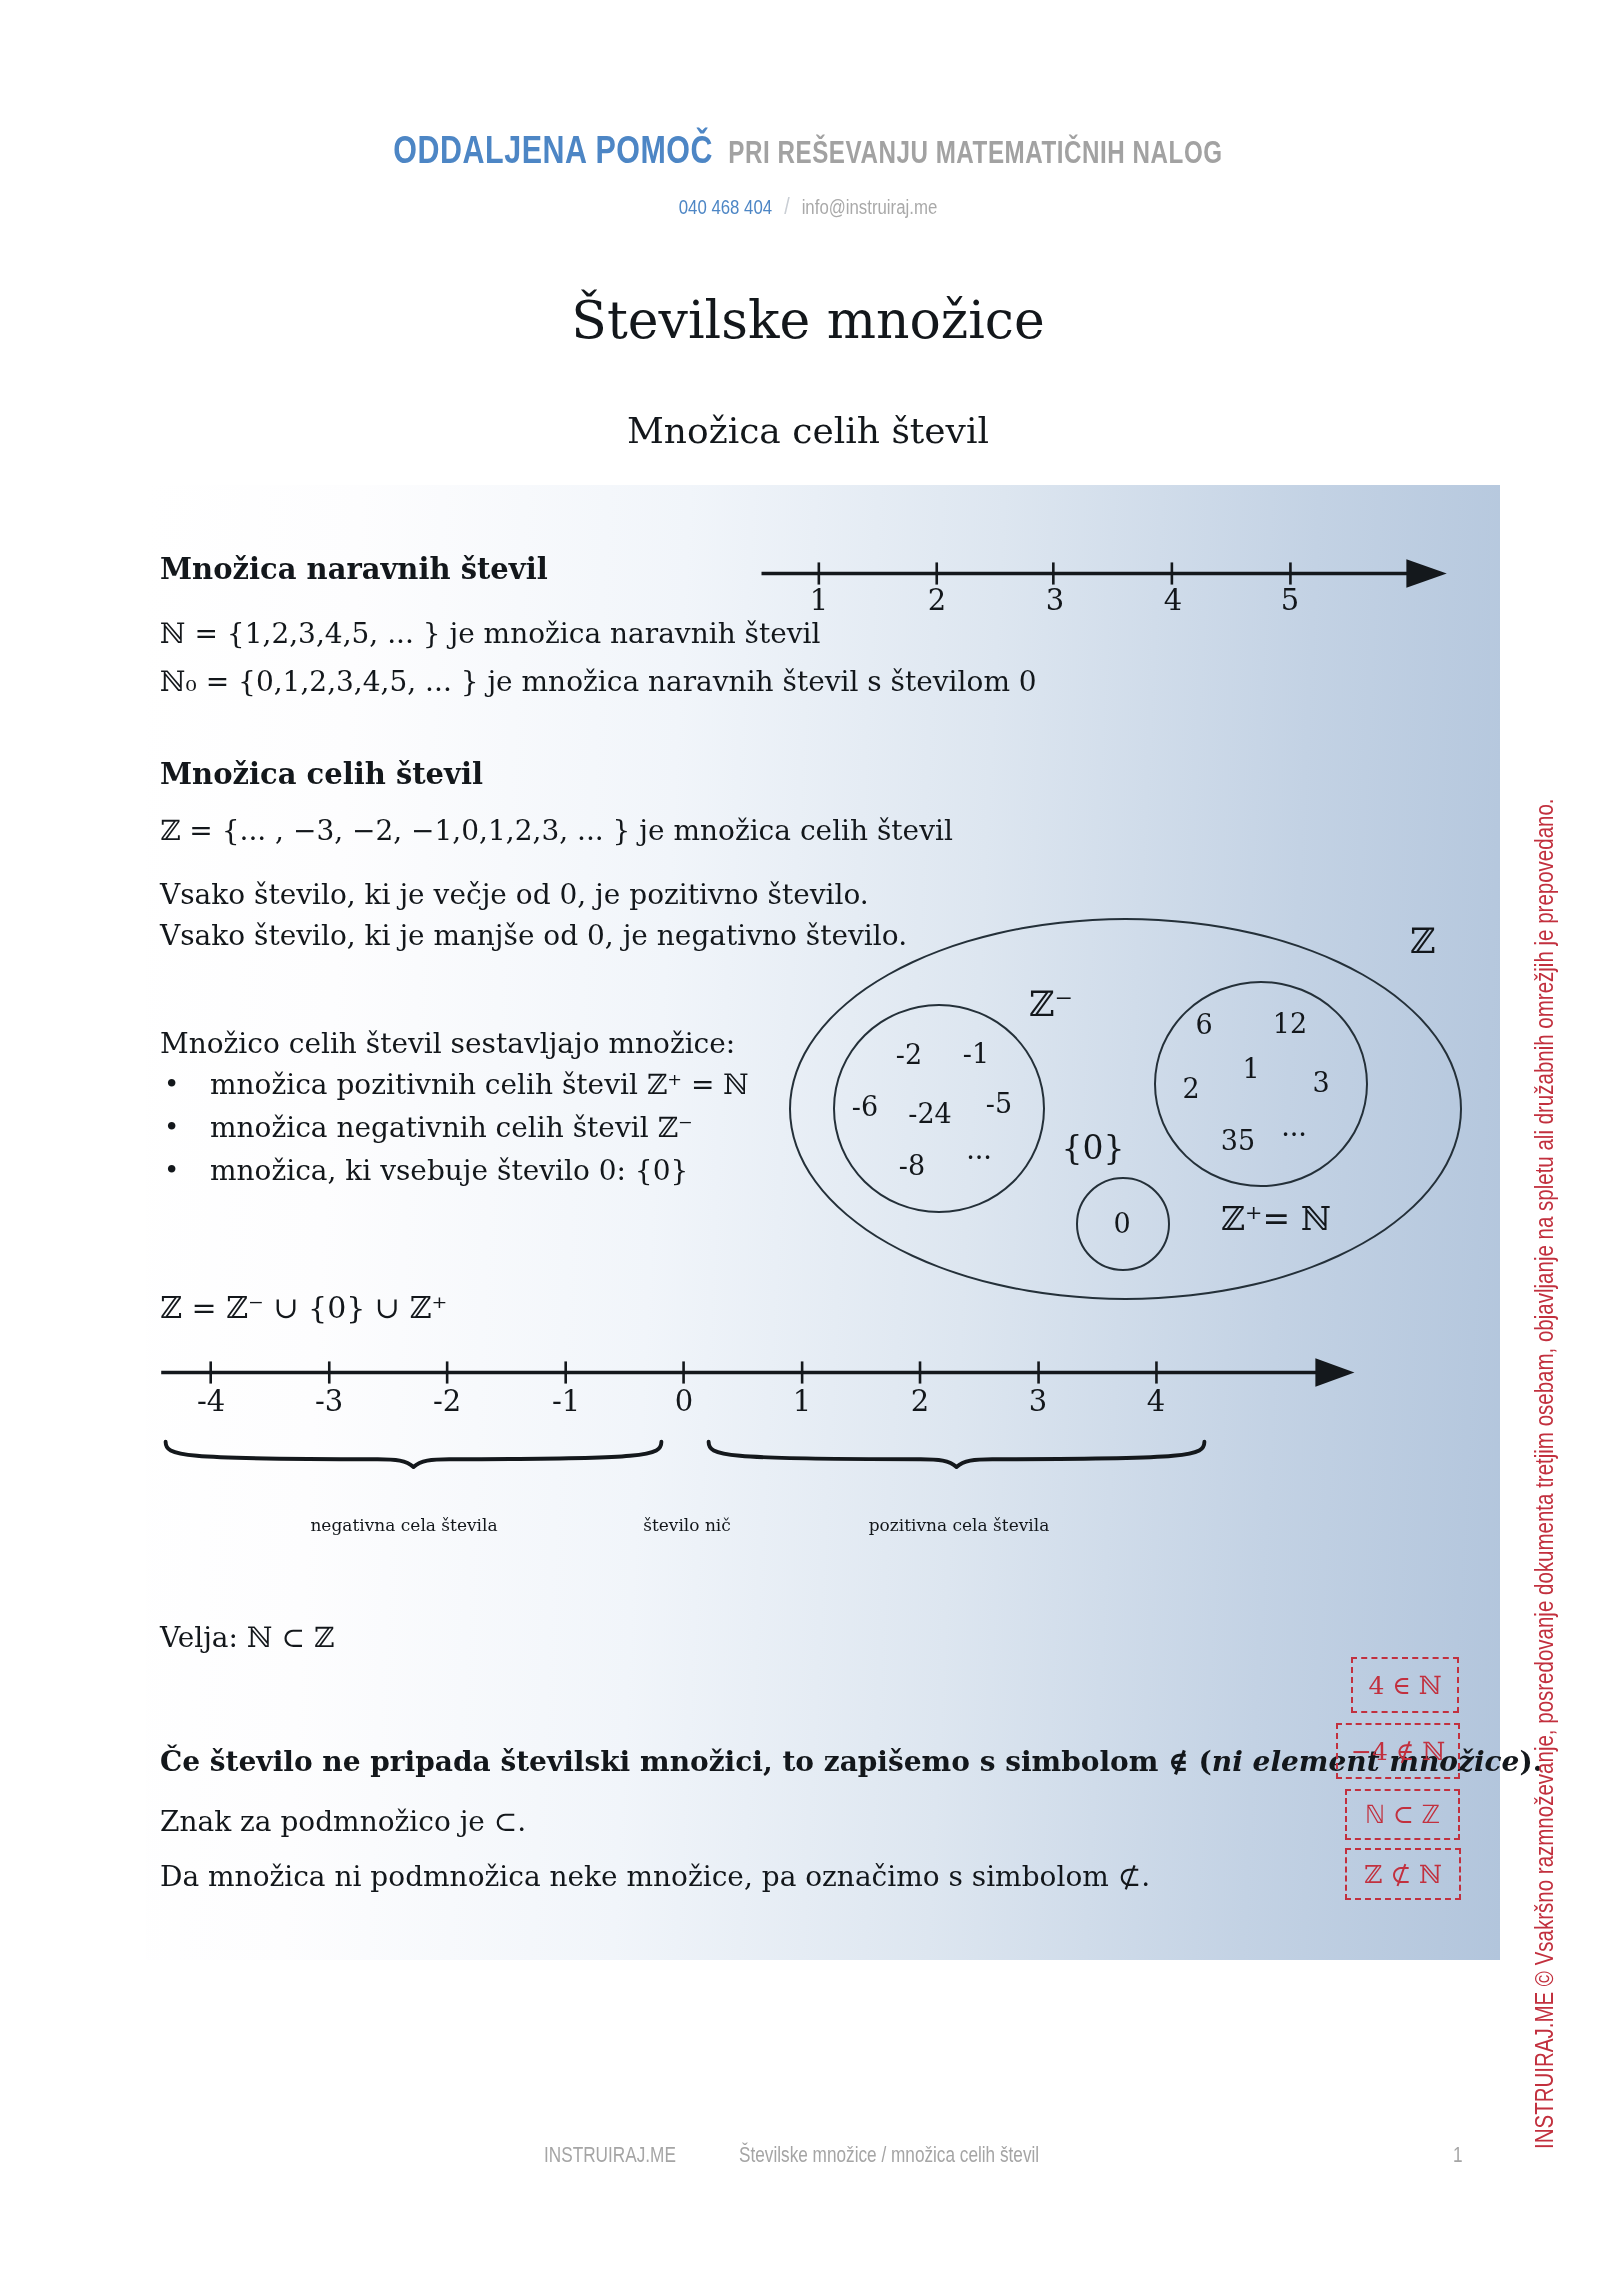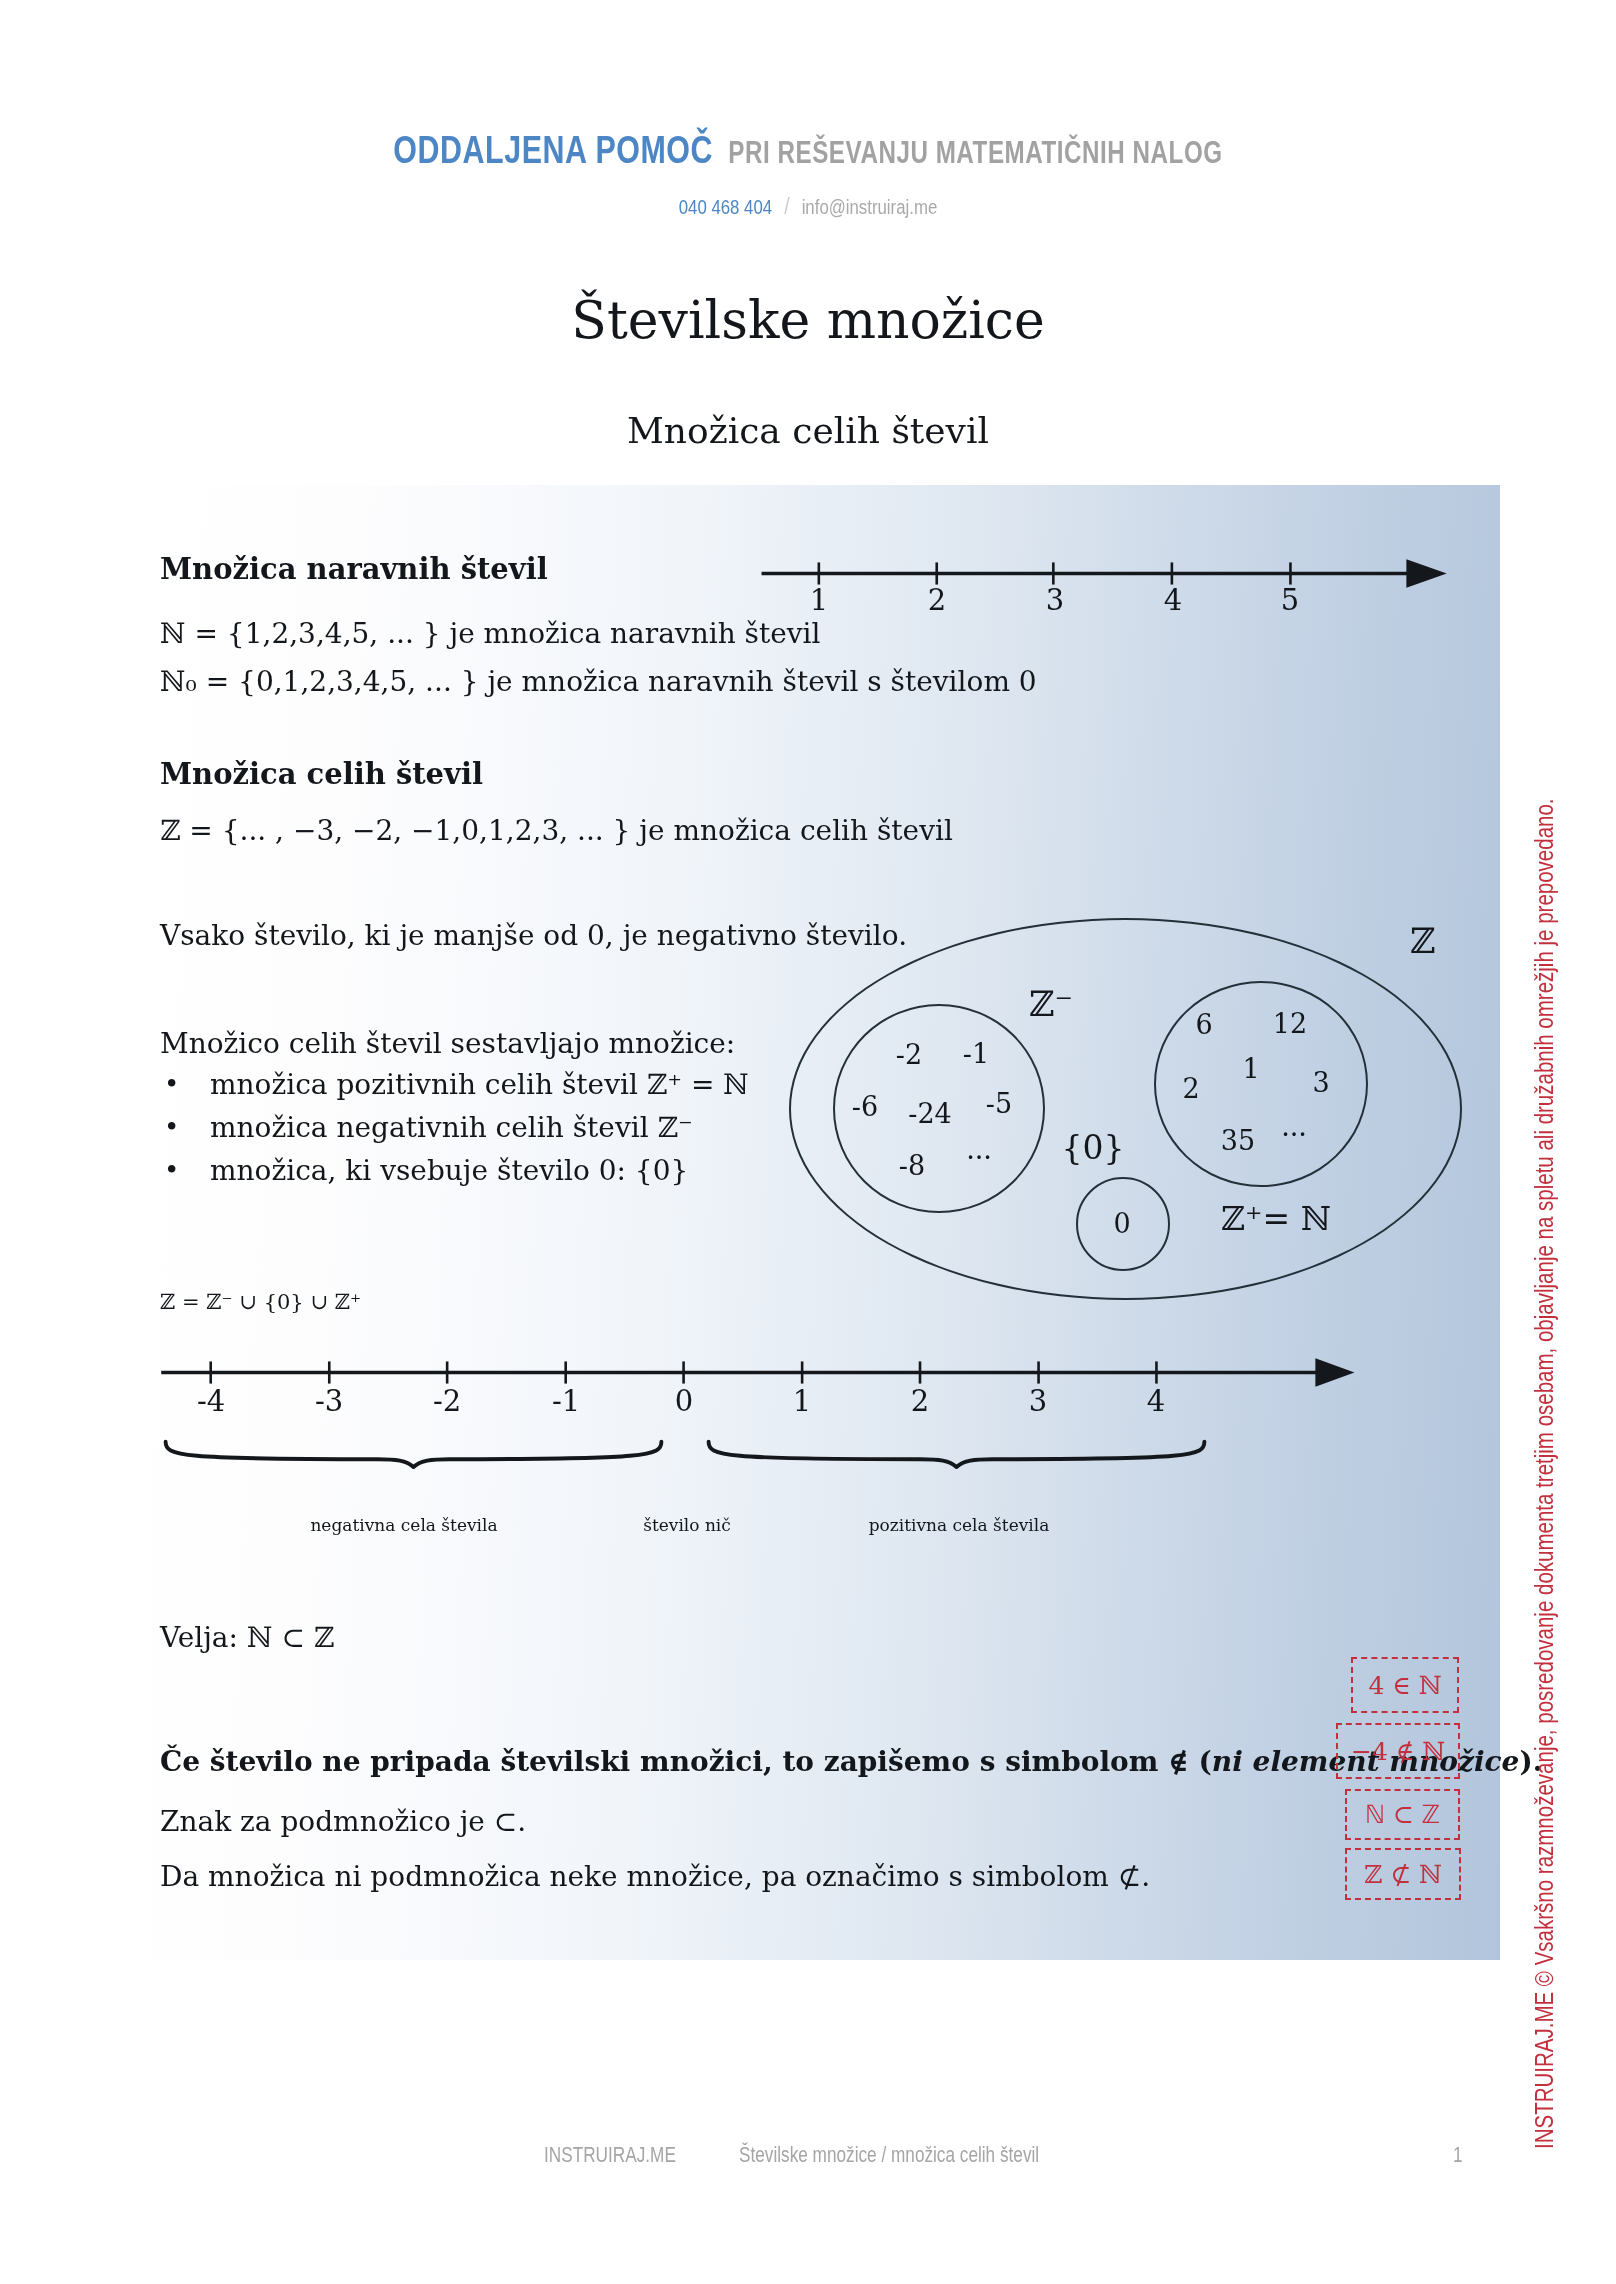--- a/index.html
+++ b/index.html
@@ -80,20 +80,21 @@
   <span class="tick-label" style="left:937px;top:583px;">2</span>
   <span class="tick-label" style="left:1055px;top:583px;">3</span>
   <span class="tick-label" style="left:1173px;top:583px;">4</span>
   <span class="tick-label" style="left:1290px;top:583px;">5</span>
 
   <div class="abs body-line" style="left:160px;top:617px;">ℕ = {1,2,3,4,5, ... } je množica naravnih števil</div>
   <div class="abs body-line" style="left:160px;top:665px;">ℕ₀ = {0,1,2,3,4,5, ... } je množica naravnih števil s številom 0</div>
 
   <div class="abs h-sec" style="left:160px;top:757px;">Množica celih števil</div>
   <div class="abs body-line" style="left:160px;top:814px;">ℤ = {... , −3, −2, −1,0,1,2,3, ... } je množica celih števil</div>
+  <div class="abs body-line" style="left:160px;top:878px;">Vsako število, ki je večje od 0, je pozitivno število.</div>
   <div class="abs body-line" style="left:160px;top:919px;">Vsako število, ki je manjše od 0, je negativno število.</div>
 
   <div class="abs body-line" style="left:160px;top:1027px;">Množico celih števil sestavljajo množice:</div>
   <span class="abs bullet-dot" style="left:164px;top:1069px;">•</span>
   <div class="abs body-line" style="left:210px;top:1068px;">množica pozitivnih celih števil ℤ⁺ = ℕ</div>
   <span class="abs bullet-dot" style="left:164px;top:1112px;">•</span>
   <div class="abs body-line" style="left:210px;top:1111px;">množica negativnih celih števil ℤ⁻</div>
   <span class="abs bullet-dot" style="left:164px;top:1155px;">•</span>
   <div class="abs body-line" style="left:210px;top:1154px;">množica, ki vsebuje število 0: {0}</div>
 
@@ -115,21 +116,21 @@
     <span class="venn-num" style="left:400px;top:168px;">2</span>
     <span class="venn-num" style="left:530px;top:162px;">3</span>
     <span class="venn-num" style="left:447px;top:220px;">35</span>
     <span class="venn-num" style="left:503px;top:206px;">...</span>
     <span class="venn-num" style="left:302px;top:227px;font-size:33px;">{0}</span>
     <div class="venn-ellipse" style="left:285px;top:257px;width:90px;height:90px;"></div>
     <span class="venn-num" style="left:331px;top:303px;">0</span>
     <span class="venn-label" style="left:430px;top:279px;font-size:33px;">ℤ⁺= ℕ</span>
   </div>
 
-  <div class="abs body-line" style="left:160px;top:1290px;font-size:21px;">ℤ = ℤ⁻ ∪ {0} ∪ ℤ⁺</div>
+  <div class="abs body-line" style="left:160px;top:1290px;font-size:30px;">ℤ = ℤ⁻ ∪ {0} ∪ ℤ⁺</div>
 
   <svg class="abs" style="left:156px;top:1356px;" width="1218" height="33" viewBox="0 0 1870 50">
     <line x1="8" y1="25" x2="1786" y2="25" stroke="#14181c" stroke-width="5"></line>
     <line x1="84" y1="8" x2="84" y2="42" stroke="#14181c" stroke-width="4"></line>
     <line x1="266" y1="8" x2="266" y2="42" stroke="#14181c" stroke-width="4"></line>
     <line x1="447" y1="8" x2="447" y2="42" stroke="#14181c" stroke-width="4"></line>
     <line x1="629" y1="8" x2="629" y2="42" stroke="#14181c" stroke-width="4"></line>
     <line x1="810" y1="8" x2="810" y2="42" stroke="#14181c" stroke-width="4"></line>
     <line x1="992" y1="8" x2="992" y2="42" stroke="#14181c" stroke-width="4"></line>
     <line x1="1173" y1="8" x2="1173" y2="42" stroke="#14181c" stroke-width="4"></line>

